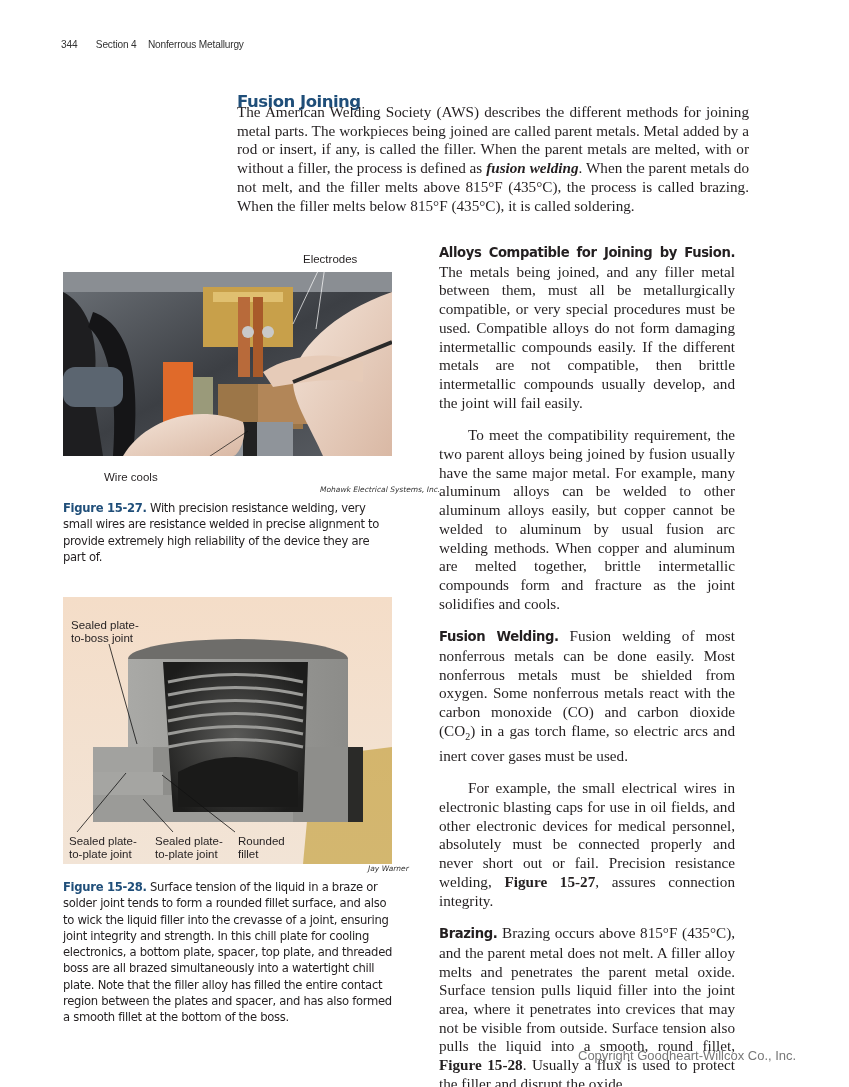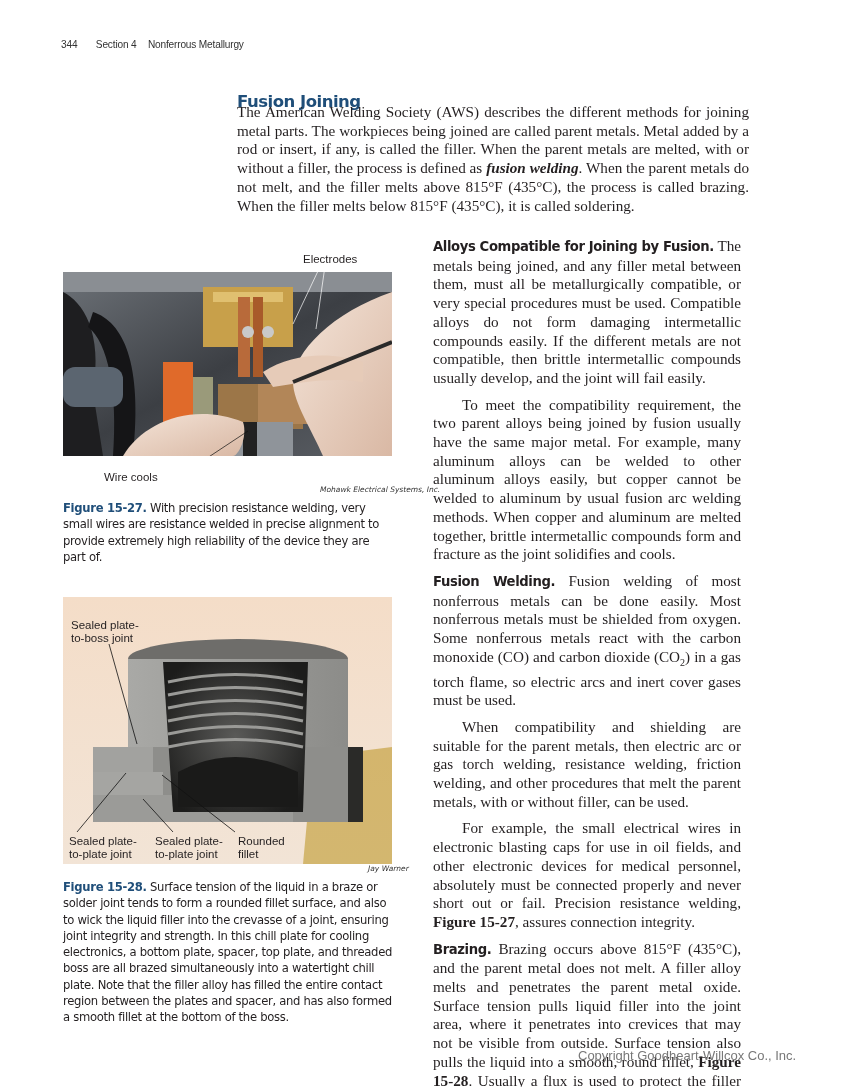--- a/index.html
+++ b/index.html
@@ -4,21 +4,21 @@
   <style>
     html, body { margin: 0; padding: 0; background: #ffffff; }
     body { width: 849px; height: 1087px; position: relative; overflow: hidden; color: #231f20; }
     .running-head { position: absolute; top: 38px; left: 61px; font-family: "Liberation Sans", sans-serif; font-size: 11.5px; color: #333; letter-spacing: -0.2px; transform: scaleX(0.88); transform-origin: left; }
     .running-head .pg { margin-right: 18px; }
     .running-head .sec { margin-right: 10px; }
     .h1 { position: absolute; top: 92px; left: 237px; font-family: "DejaVu Sans", sans-serif; font-weight: bold; font-size: 16.5px; color: #1f4e79; letter-spacing: -0.5px; }
     .serif { font-family: "Liberation Serif", serif; font-size: 15.2px; line-height: 18.7px; color: #231f20; }
     .intro { position: absolute; top: 103px; left: 237px; width: 512px; text-align: justify; }
     .col-right { position: absolute; top: 229px; left: 425px; width: 324px; }
-    .col-right p { margin: 8px; text-align: justify; }
+    .col-right p { margin: 14px; text-align: justify; }
     .col-right p.indent { text-indent: 29px; }
     .col-right p.sp { margin-top: 8px; }
     .runin { font-family: "DejaVu Sans", sans-serif; font-weight: bold; font-size: 13.2px; letter-spacing: -0.4px; }
     .figref { font-weight: bold; }
     .photo { position: absolute; overflow: hidden; }
     .label { position: absolute; font-family: "Liberation Sans", sans-serif; font-size: 11.5px; line-height: 13px; color: #231f20; }
     .credit { position: absolute; font-family: "DejaVu Sans", sans-serif; font-style: italic; font-size: 7.5px; color: #333; }
     .caption { position: absolute; left: 63px; width: 330px; font-family: "DejaVu Sans", sans-serif; font-size: 11.6px; line-height: 16.3px; color: #231f20; letter-spacing: -0.3px; }
     .caption .fignum { font-weight: bold; color: #1f4e79; }
     .footer { position: absolute; top: 1048px; left: 578px; font-family: "Liberation Sans", sans-serif; font-size: 13px; color: #777; }
@@ -145,19 +145,18 @@
   </div>
   <div class="credit" style="top:864px; left:368px;">Jay Warner</div>
 </div>
 <div class="caption" style="top:879px;"><span class="fignum">Figure 15-28.</span><span> Surface tension of the liquid in a braze or solder joint tends to form a rounded fillet surface, and also to wick the liquid filler into the crevasse of a joint, ensuring joint integrity and strength. In this chill plate for cooling electronics, a bottom plate, spacer, top plate, and threaded boss are all brazed simultaneously into a watertight chill plate. Note that the filler alloy has filled the entire contact region between the plates and spacer, and has also formed a smooth fillet at the bottom of the boss.</span></div>
 
 <div class="col-right serif">
   <p><span class="runin">Alloys Compatible for Joining by Fusion.</span><span> The metals being joined, and any filler metal between them, must all be metallurgically compatible, or very special procedures must be used. Compatible alloys do not form damaging intermetallic compounds easily. If the different metals are not compatible, then brittle intermetallic compounds usually develop, and the joint will fail easily.</span></p>
   <p class="indent">To meet the compatibility requirement, the two parent alloys being joined by fusion usually have the same major metal. For example, many aluminum alloys can be welded to other aluminum alloys easily, but copper cannot be welded to aluminum by usual fusion arc welding methods. When copper and aluminum are melted together, brittle intermetallic compounds form and fracture as the joint solidifies and cools.</p>
 
   <p class="sp"><span class="runin">Fusion Welding.</span><span> Fusion welding of most nonferrous metals can be done easily. Most nonferrous metals must be shielded from oxygen. Some nonferrous metals react with the carbon monoxide (CO) and carbon dioxide (CO</span><sub style="font-size:10px;">2</sub><span>) in a gas torch flame, so electric arcs and inert cover gases must be used.</span></p>
-  <p class="indent">When compatibility and shielding are suitable for the parent metals, then electric arc or gas torch welding, resistance welding, friction welding, and other procedures that melt the parent metals, with or without filler, can be used.</p>
   <p class="indent"><span>For example, the small electrical wires in electronic blasting caps for use in oil fields, and other electronic devices for medical personnel, absolutely must be connected properly and never short out or fail. Precision resistance welding, </span><span class="figref">Figure 15-27</span><span>, assures connection integrity.</span></p>
 
   <p class="sp"><span class="runin">Brazing.</span><span> Brazing occurs above 815°F (435°C), and the parent metal does not melt. A filler alloy melts and penetrates the parent metal oxide. Surface tension pulls liquid filler into the joint area, where it penetrates into crevices that may not be visible from outside. Surface tension also pulls the liquid into a smooth, round fillet, </span><span class="figref">Figure 15-28</span><span>. Usually a flux is used to protect the filler and disrupt the oxide.</span></p>
 </div>
 
 <div class="footer">Copyright Goodheart-Willcox Co., Inc.</div>
 
 </body></html>

